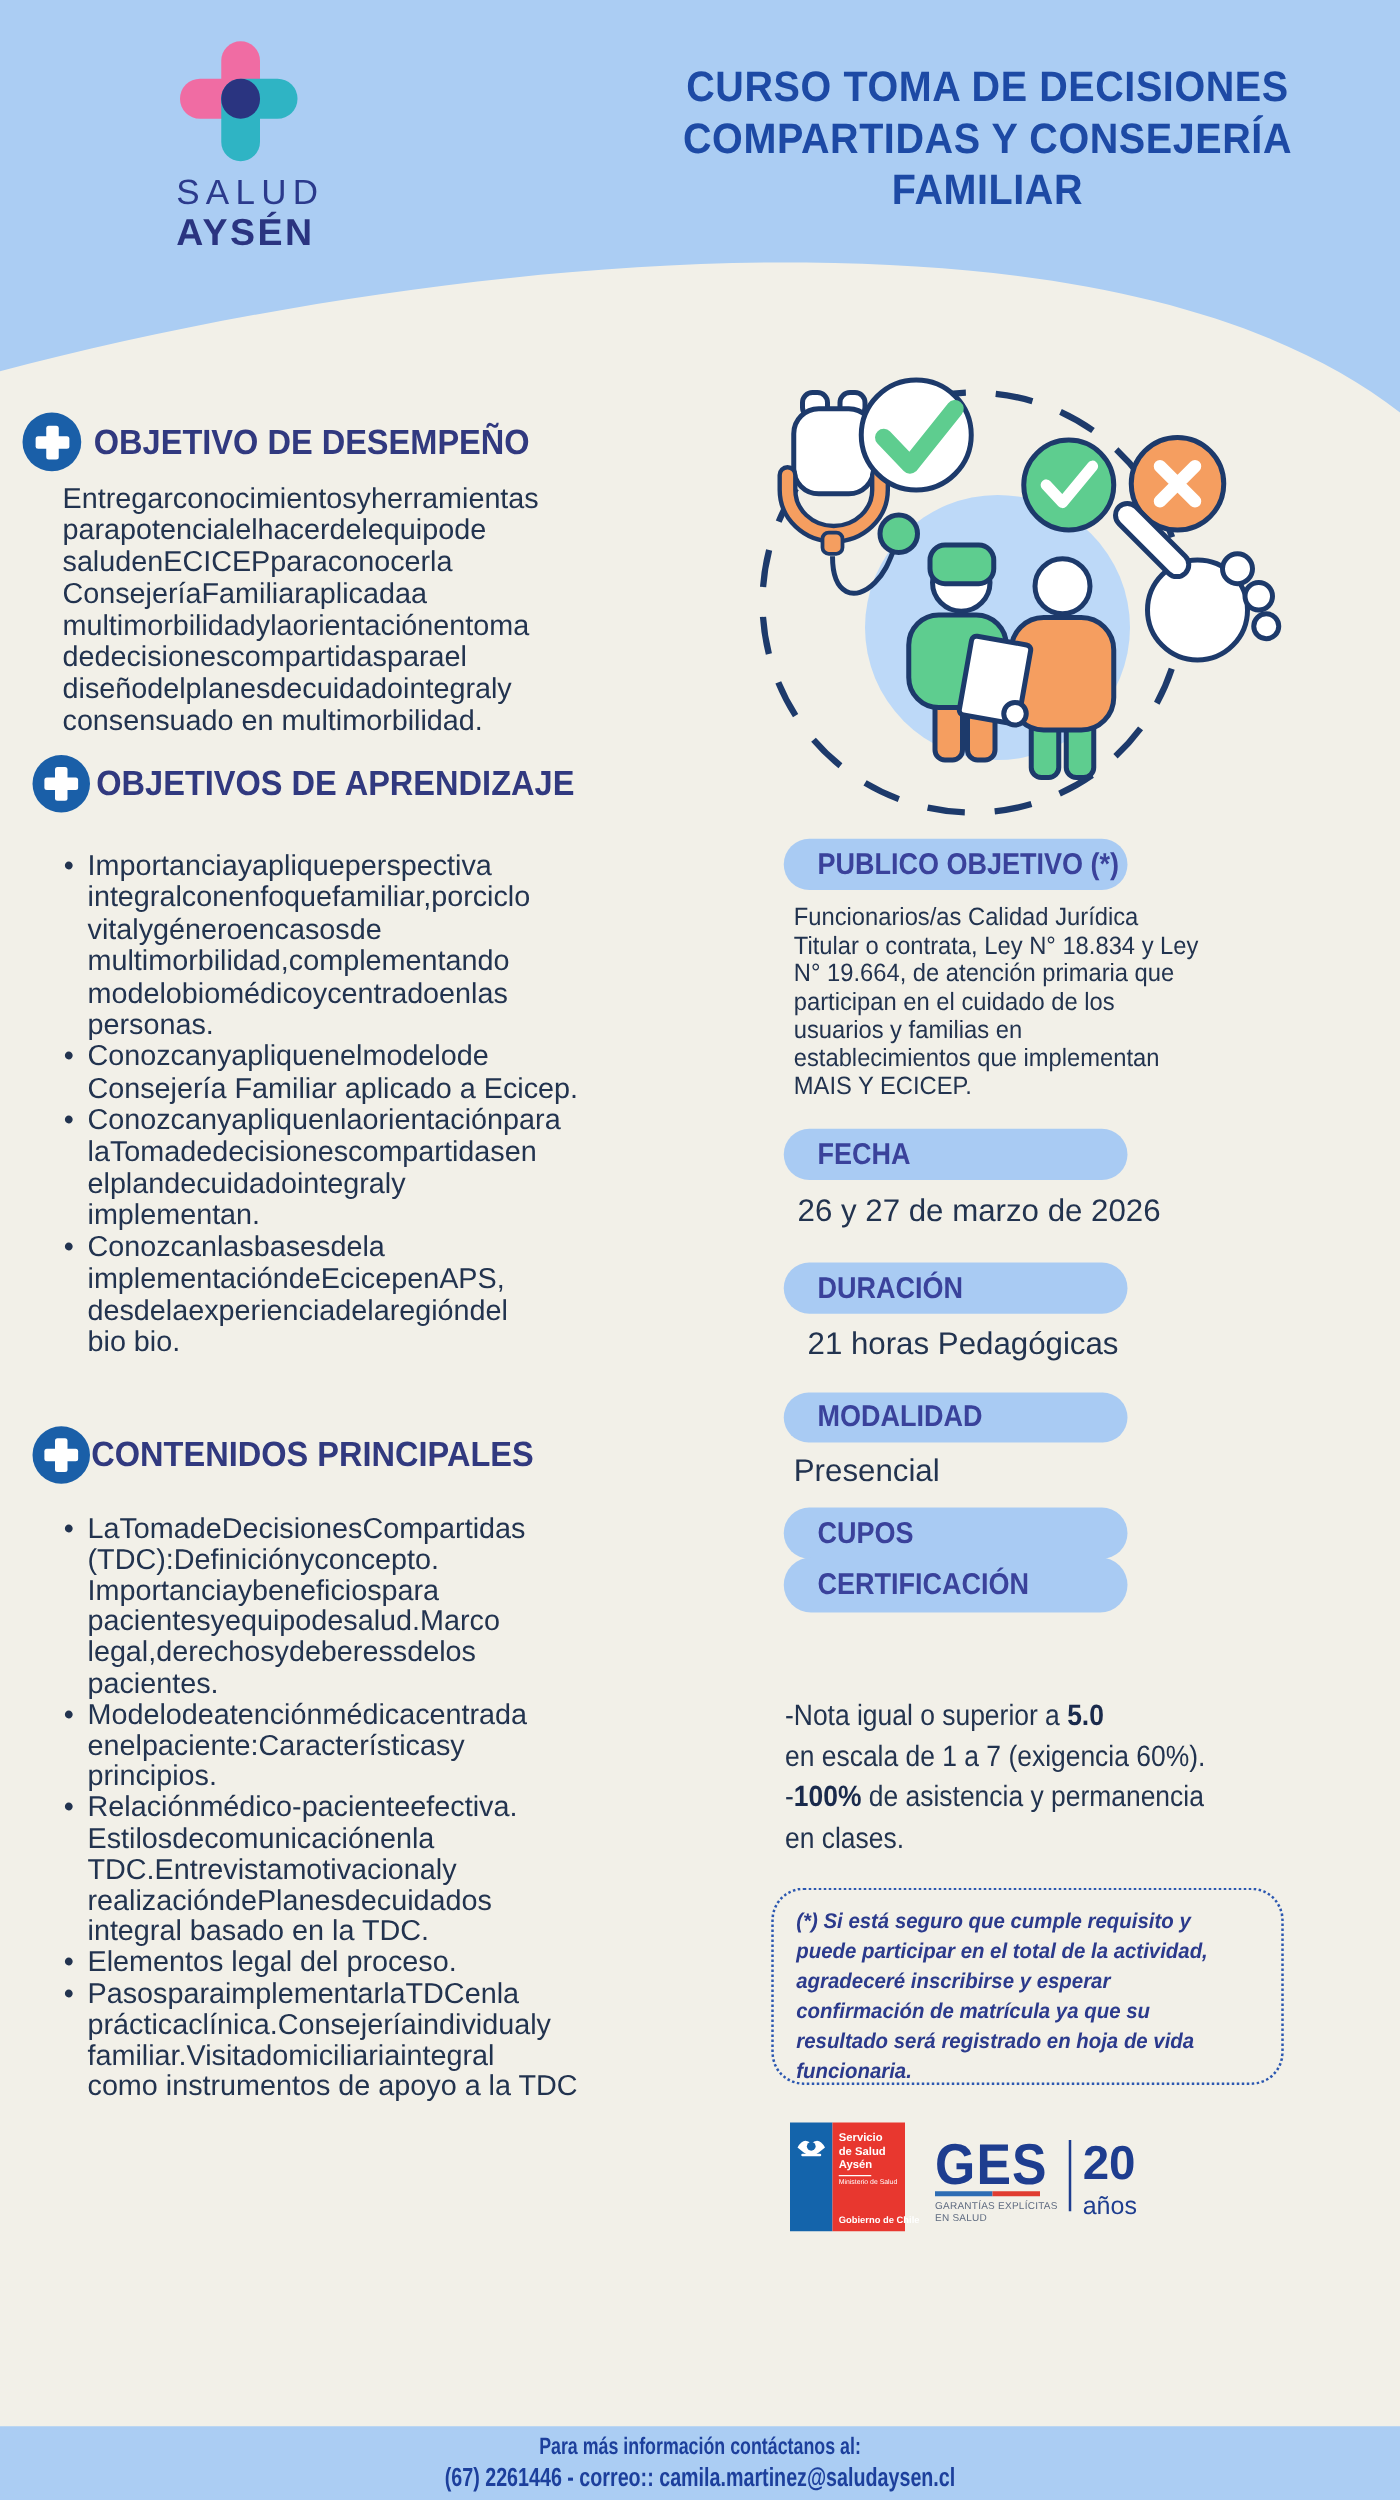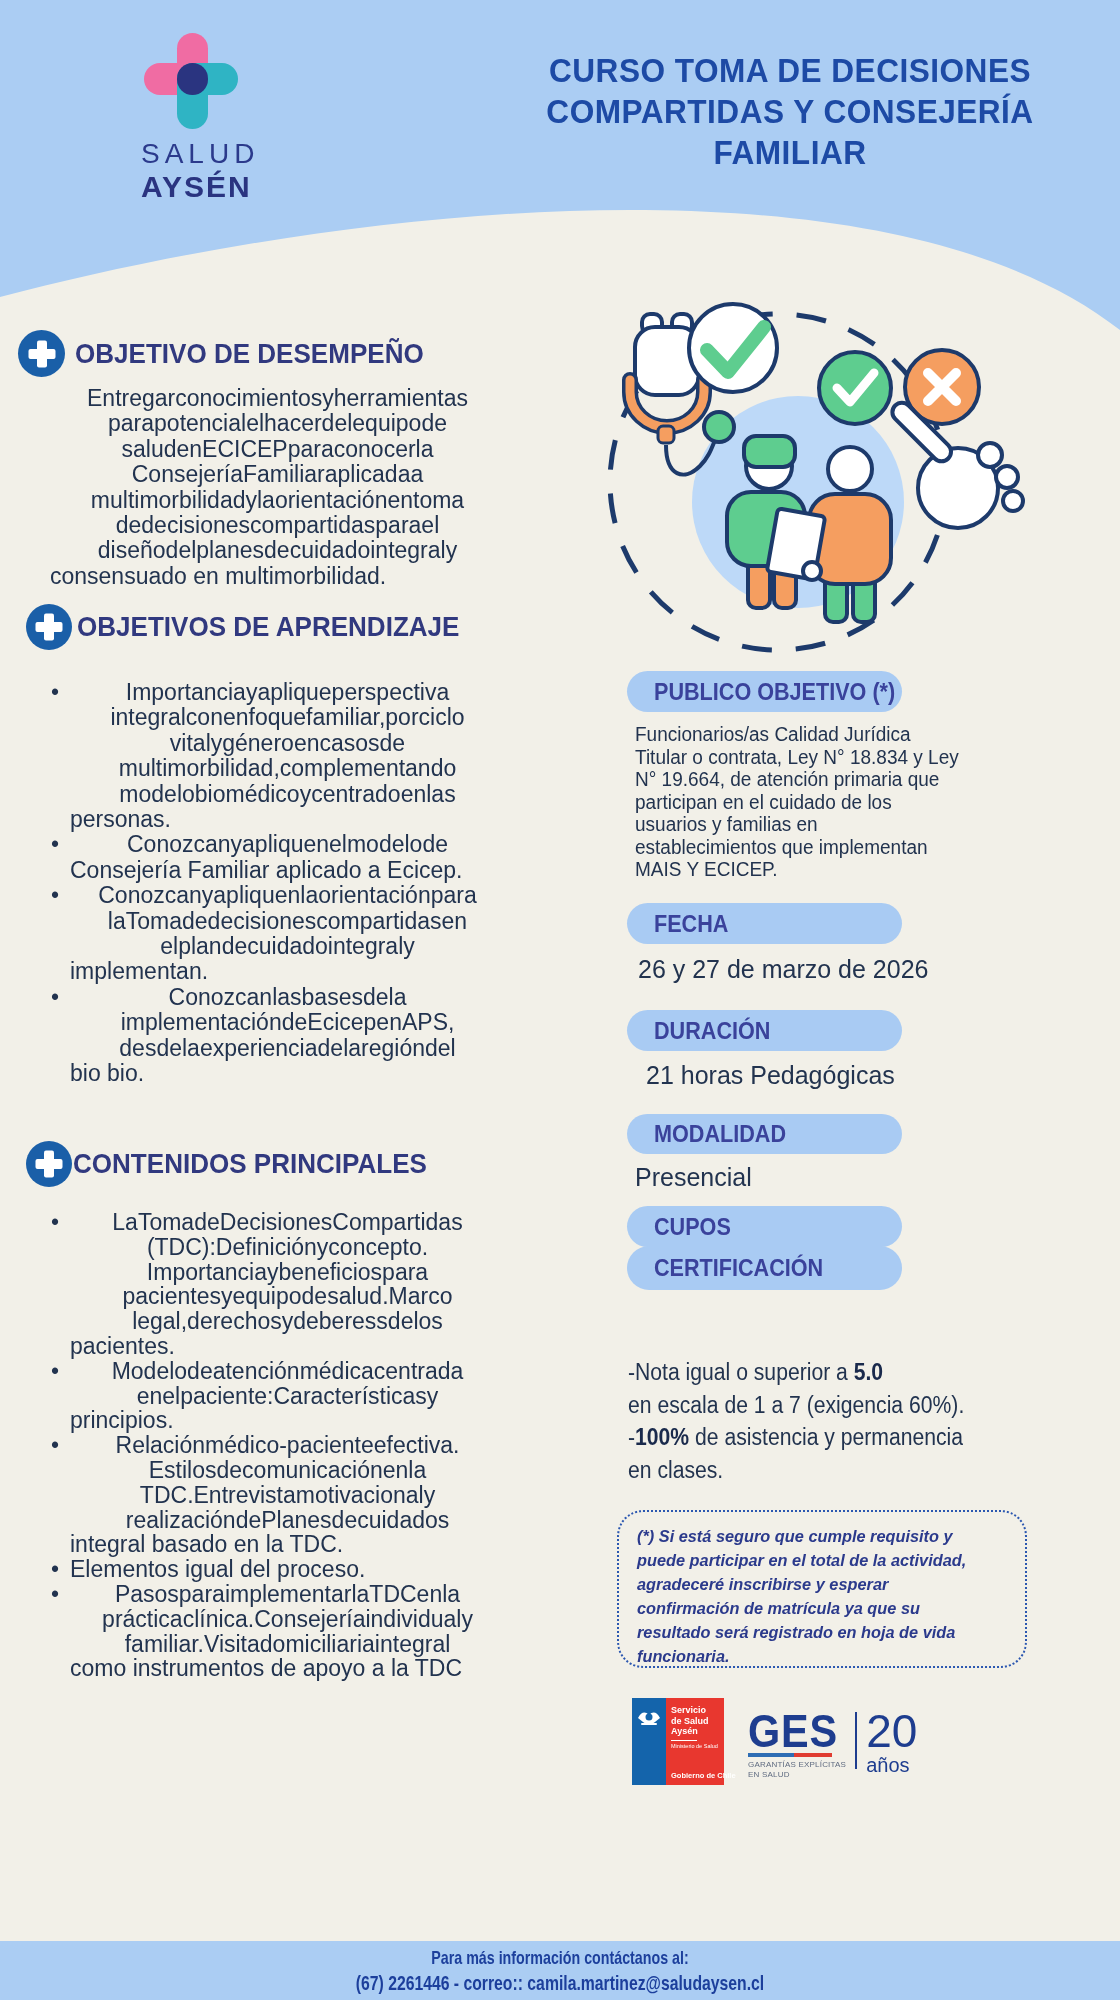--- a/index.html
+++ b/index.html
@@ -43,21 +43,21 @@
   #head3{left:73px;top:1148px}
 
   
   .body-copy{color:#22334f;font-size:23px;line-height:25.4px}
   #para1{position:absolute;left:50px;top:386px;width:455px}
   .blist{position:absolute;left:50px;width:455px;margin:0;padding:0;list-style:none}
   #list1{top:680px}
   #list2{top:1210px;line-height:24.8px}
   .blist li{position:relative;padding-left:20px}
   .blist li::before{content:"\2022";position:absolute;left:1px;top:0}
-  .justify .jline{display:flex;justify-content:center}
+  .justify .jline{display:flex;justify-content:flex-start}
   .justify .jline.last{display:block}
 
   
   .illu{position:absolute;left:560px;top:230px}
   .pill{position:absolute;left:627px;width:275px;height:41px;background:#a9cbf3;border-radius:21px;
     display:flex;align-items:center;padding-left:27px;box-sizing:border-box}
   .pill span{font-size:24px;font-weight:700;color:#3a429b;transform:scaleX(0.9);transform-origin:0 50%;white-space:nowrap}
   #pill-publico{top:671px}
   #pill-fecha{top:903px}
   #pill-duracion{top:1010px}
@@ -98,21 +98,21 @@
 
   .ges-logo{position:absolute;left:748px;top:1712px;display:flex;align-items:flex-start}
   .ges-word{font-size:46px;line-height:38px;font-weight:700;color:#1e3d8f;letter-spacing:1px;
     transform:scaleX(0.9);transform-origin:0 0}
   .ges-rule{display:flex;width:84px;height:4px;margin-top:3px}
   .ges-rule .b{flex:11;background:#2e6db4}
   .ges-rule .r{flex:9;background:#e03c31}
   .ges-sub{font-size:8px;color:#5f6b80;letter-spacing:0.2px;margin-top:3px;line-height:9px;white-space:nowrap}
   .ges-sub2{font-size:8px;color:#5f6b80;letter-spacing:0.2px;line-height:9px;margin-top:1px}
   .ges-div{width:2px;height:57px;background:#1e3d8f;margin:0 9px 0 7px}
-  .ges-20{font-size:46px;line-height:38px;font-weight:400;color:#1e3d8f}
+  .ges-20{font-size:38px;line-height:38px;font-weight:700;color:#1e3d8f}
   .ges-anios{font-size:20px;color:#1e3d8f;margin-top:4px}
 
   
   .footer{position:absolute;left:0;top:1941px;width:1120px;height:59px;background:#abcdf3;
     text-align:center;color:#1c3f9c;overflow:hidden}
   .f1{margin-top:6px;font-size:19px;font-weight:700;transform:scaleX(0.75);white-space:nowrap}
   .f2{margin-top:2px;font-size:21px;font-weight:700;transform:scaleX(0.75);white-space:nowrap}
 </style>
 </head>
 <body>
@@ -436,21 +436,21 @@
         <div class="jline">
           <span>realización</span>
           <span>de</span>
           <span>Planes</span>
           <span>de</span>
           <span>cuidados</span>
         </div>
         <div class="jline last">integral basado en la TDC.</div>
       </li>
     <li class="justify">
-        <div class="jline last">Elementos igual del proceso.</div>
+        <div class="jline last">Elementos legal del proceso.</div>
       </li>
     <li class="justify">
         <div class="jline">
           <span>Pasos</span>
           <span>para</span>
           <span>implementar</span>
           <span>la</span>
           <span>TDC</span>
           <span>en</span>
           <span>la</span>

